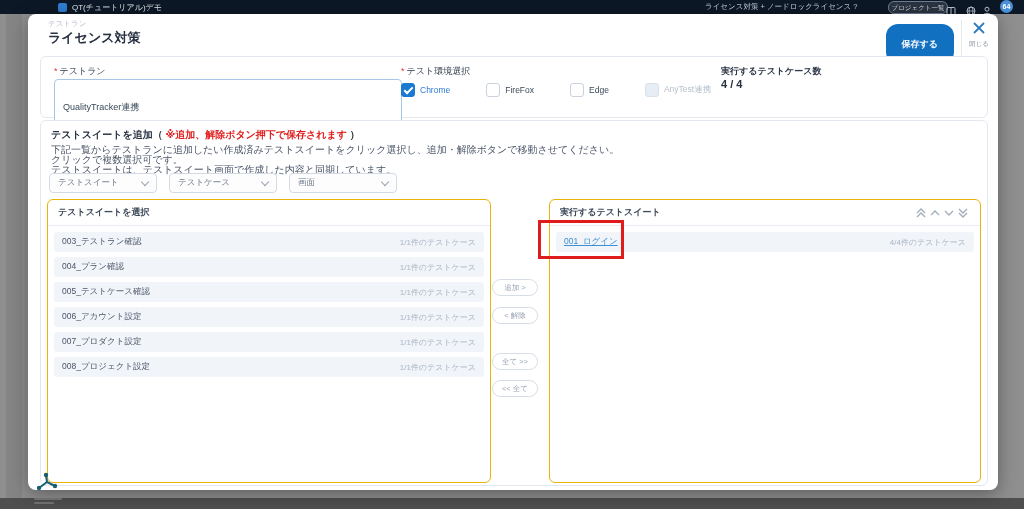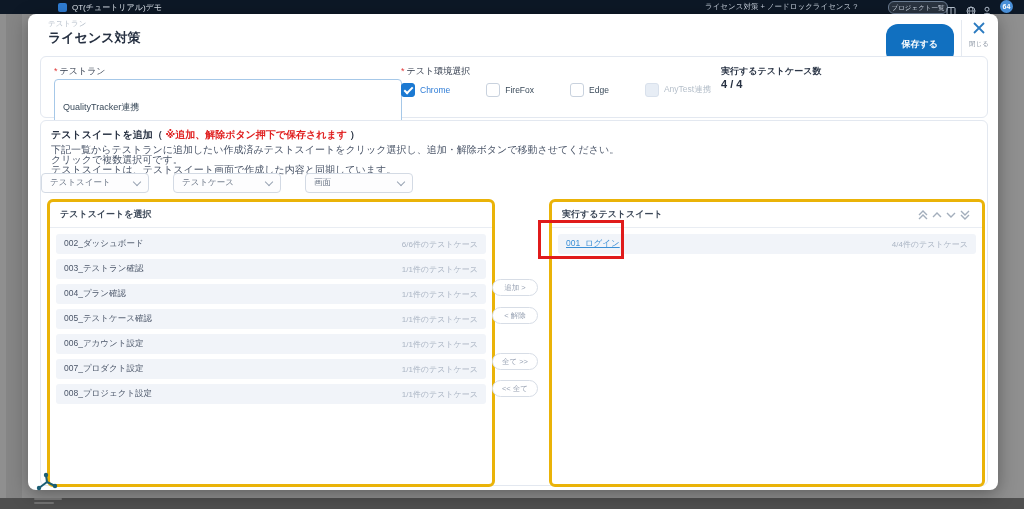--- a/index.html
+++ b/index.html
@@ -56,28 +56,28 @@
   .cb-lbl{font-size:8.5px;color:#3a4a5a;margin-left:5px;white-space:nowrap}
   .cb-item.checked .cb-lbl{color:#2e7cd6}
   .cb-item.disabled .cb-lbl{color:#b5bfca}
   .count-block{left:680px;top:8px;width:200px;text-align:left}
   .count-label{font-size:9px;font-weight:bold;color:#2d3748}
   .count-value{font-size:11px;font-weight:bold;color:#273142;margin-top:0}
 
   .sec-heading{left:10px;top:7px;font-size:10px;font-weight:bold;color:#273142;white-space:nowrap}
   .sec-heading .warn{color:#e02020}
   .desc{left:10px;font-size:10px;color:#4a5568;white-space:nowrap}
-  .filters{left:0;top:52px;display:flex;gap:24px}
+  .filters{left:8px;top:52px;display:flex;gap:12px}
   .filter{width:108px;height:20px;border:1px solid #d3dae4;border-radius:4px;background:#fdfdfe;
     display:flex;align-items:center;justify-content:space-between;padding:0 8px;box-sizing:border-box;cursor:pointer}
   .filter span{font-size:8.5px;color:#6b7686;white-space:nowrap}
   .chev{width:5px;height:5px;border-right:1.5px solid #98a3b3;border-bottom:1.5px solid #98a3b3;
     transform:rotate(45deg);margin-top:-3px;flex:0 0 auto}
 
-  .panel{border:3px solid #eab308;border-radius:6px;background:#fff;overflow:hidden}
+  .panel{border:1px solid #eab308;border-radius:6px;background:#fff;overflow:hidden}
   .src-panel{left:6px;top:78px;width:442px;height:282px}
   .dst-panel{left:508px;top:78px;width:430px;height:282px}
   .p-header{height:25px;border-bottom:1px solid #e9edf3;display:flex;align-items:center;padding:0 10px}
   .p-header .t{font-size:9px;font-weight:bold;color:#3c4858;white-space:nowrap}
   .p-header .sp{flex:1}
   .p-body{padding:6px}
   .row{height:20px;margin-bottom:5px;background:#f1f4f9;border-radius:3px;display:flex;
     align-items:center;justify-content:space-between;padding:0 8px;cursor:pointer}
   .row .nm{font-size:8.5px;color:#4a5568;white-space:nowrap}
   .row .cnt{font-size:8px;color:#aab4c3;white-space:nowrap}
@@ -204,24 +204,20 @@
           <span class="chev"></span>
       </div>
     </div>
 
     <div class="abs panel src-panel">
       <div class="p-header">
         <span class="t">テストスイートを選択</span>
       </div>
       <div class="p-body">
         <div class="row">
-          <span class="nm">002_ダッシュボード</span>
-            <span class="cnt">6/6件のテストケース</span>
-        </div>
-        <div class="row">
           <span class="nm">003_テストラン確認</span>
             <span class="cnt">1/1件のテストケース</span>
         </div>
         <div class="row">
           <span class="nm">004_プラン確認</span>
             <span class="cnt">1/1件のテストケース</span>
         </div>
         <div class="row">
           <span class="nm">005_テストケース確認</span>
             <span class="cnt">1/1件のテストケース</span>

